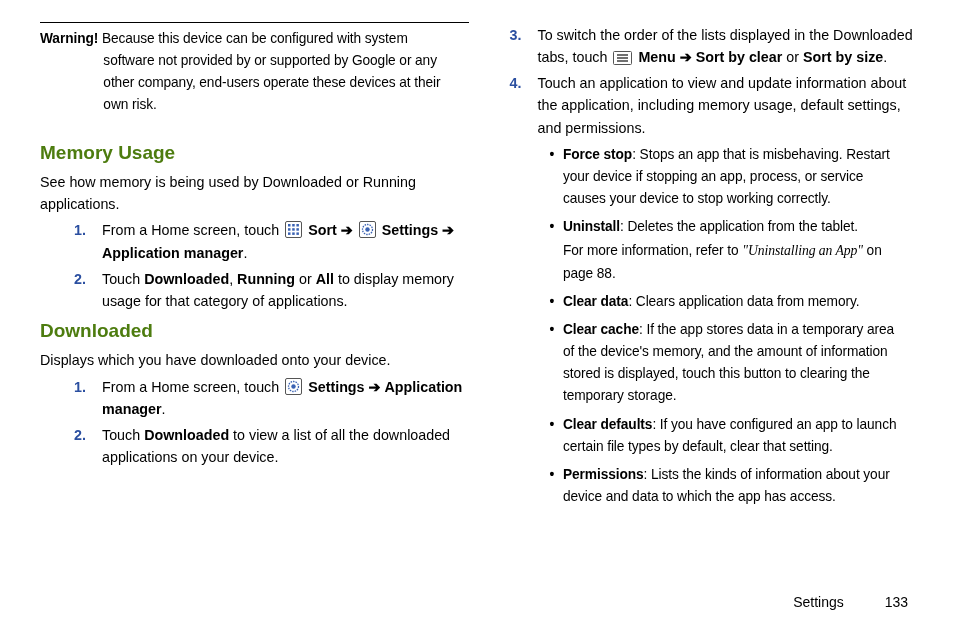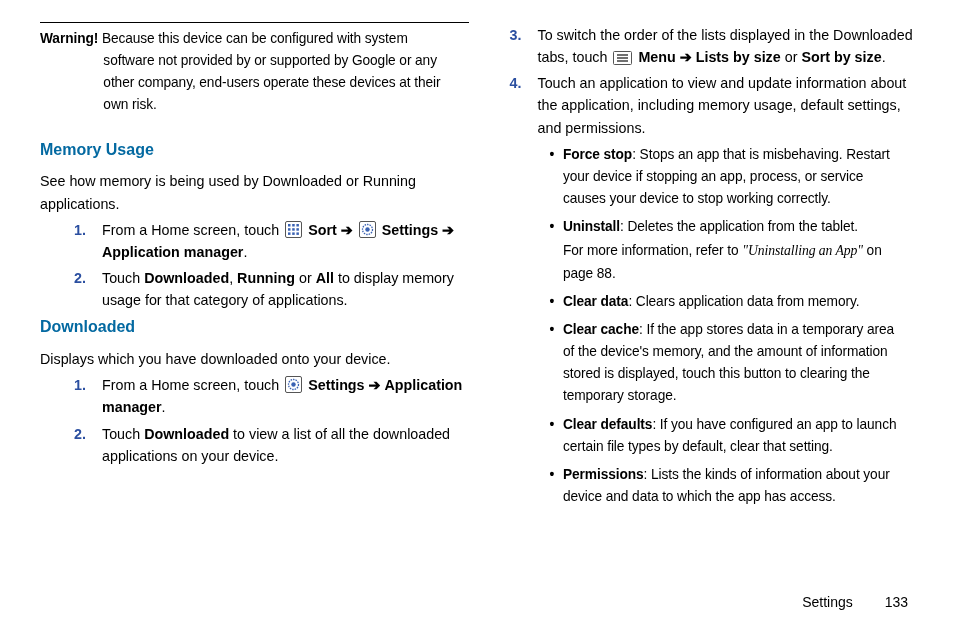--- a/index.html
+++ b/index.html
@@ -32,27 +32,27 @@
   .warning-block {
     margin: 0 0 18px 0;
   }
   .hang {
     padding-left: 66px;
     text-indent: -66px;
   }
   .bold { font-weight: 700; }
   .condensed { letter-spacing: -0.1px; transform: scaleX(0.96); transform-origin: left; display:inline-block; }
   .section-head {
-    color: #0369a1;
+    color: #4d7c0f;
     font-weight: 700;
-    font-size: 16px;
+    font-size: 19px;
     margin: 4px 0 4px 0;
   }
   .body-text {
-    margin: 8px 0 4px 0;
+    margin: 0 0 4px 0;
   }
   ol.num {
     list-style: none;
     padding: 0 0 0 38px;
     margin: 2px 0 2px 0;
   }
   ol.num > li {
     position: relative;
     padding-left: 24px;
     margin-bottom: 4px;
@@ -95,21 +95,21 @@
   .footer {
     position: absolute;
     top: 594px;
     left: 0;
     width: 954px;
     padding-right: 46px;
     box-sizing: border-box;
     text-align: right;
     font-size: 14px;
   }
-  .footer .pn { margin-left: 28px; }
+  .footer .pn { margin-left: 37px; }
   .sub { padding-left: 0; margin-top: 2px;}
 </style>
 </head>
 <body>
 
 <div class="page">
 
   <div class="col">
     <hr class="rule">
     <div class="warning-block hang condensed">
@@ -183,21 +183,21 @@
         <span class="marker">3.</span>
         <span>To switch the order of the lists displayed in the Downloaded tabs, touch </span>
         <span class="icon"><svg width="19" height="14">
               <rect x="0.5" y="0.5" width="18" height="13" fill="#fff" stroke="#555" rx="1"></rect>
               <line x1="4" y1="4" x2="15" y2="4" stroke="#333" stroke-width="1.4"></line>
               <line x1="4" y1="7" x2="15" y2="7" stroke="#333" stroke-width="1.4"></line>
               <line x1="4" y1="10" x2="15" y2="10" stroke="#333" stroke-width="1.4"></line>
             </svg></span>
         <span class="bold"> Menu </span>
         <span class="arrow">➔</span>
-        <span class="bold"> Lists by size</span><span> or </span><span class="bold">Sort by size</span><span>.</span>
+        <span class="bold"> Sort by clear</span><span> or </span><span class="bold">Sort by size</span><span>.</span>
       </li>
       <li>
         <span class="marker">4.</span>
         <span>Touch an application to view and update information about the application, including memory usage, default settings, and permissions.</span>
 
         <ul class="bul condensed">
           <li><span class="bold">Force stop</span><span>: Stops an app that is misbehaving. Restart your device if stopping an app, process, or service causes your device to stop working correctly.</span></li>
           <li><span class="bold">Uninstall</span><span>: Deletes the application from the tablet.</span>
             <div class="sub"><span>For more information, refer to </span><span class="ref-italic">"Uninstalling an App"</span><span> on page 88.</span></div>
           </li>

